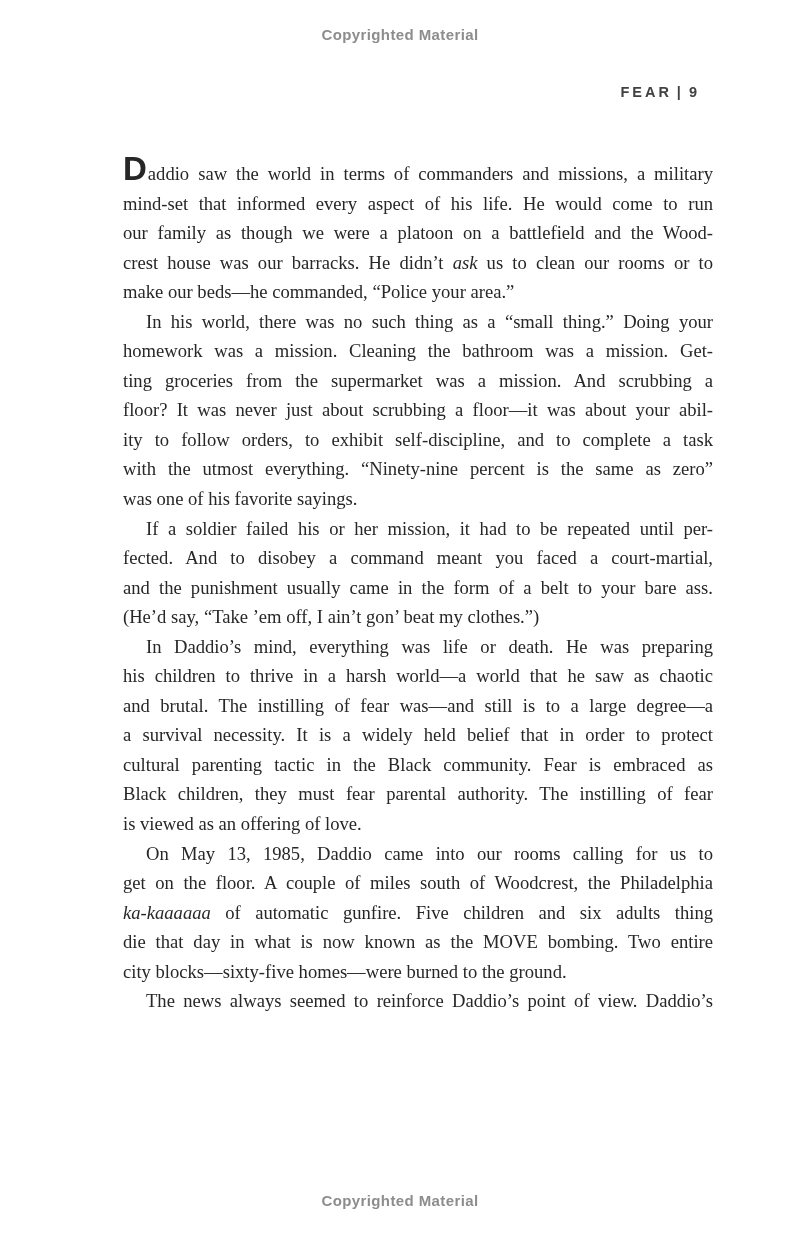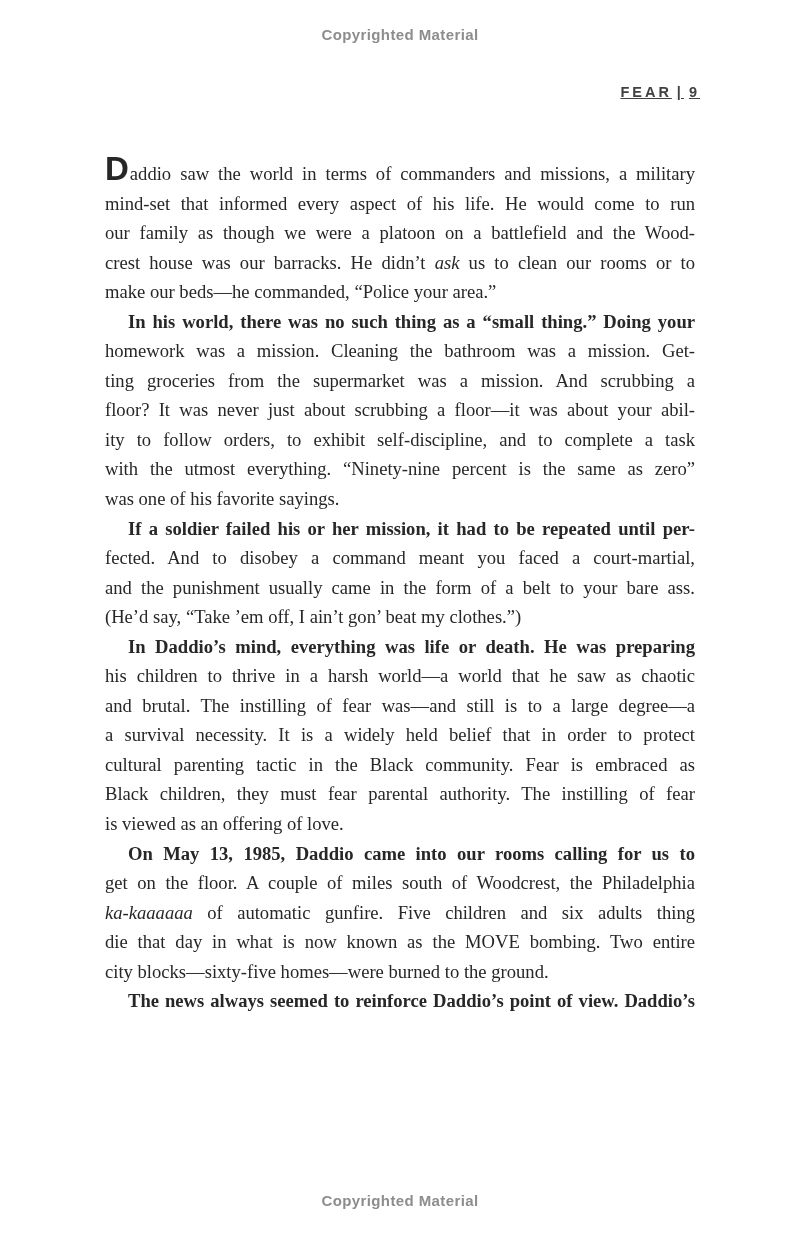--- a/index.html
+++ b/index.html
@@ -26,45 +26,44 @@
   .copyright.bottom { top: 1192px; }
   .running-header {
     position: absolute;
     top: 84px;
     right: 100px;
     font-family: "Liberation Sans", sans-serif;
     font-weight: bold;
     font-size: 14.5px;
     color: #414141;
     letter-spacing: 3px;
-    text-decoration: underline;
   }
   .running-header .sep {
     margin: 0 5px;
     color: #414141;
   }
   .body-text {
     position: absolute;
-    left: 105px;
+    left: 123px;
     top: 159px;
     width: 590px;
     font-size: 18.6px;
     line-height: 29.55px;
     color: #272727;
   }
   .line {
     text-align: justify;
     text-align-last: justify;
     -moz-text-align-last: justify;
   }
   .line.last {
     text-align-last: left;
     -moz-text-align-last: left;
   }
-  .line.indent { text-indent: 23px; font-weight: bold; }
+  .line.indent { text-indent: 23px; }
   .it { font-style: italic; }
   .dropcap {
     font-family: "Liberation Sans", sans-serif;
     font-weight: bold;
     font-size: 33px;
     line-height: 1px;
     margin-right: 1px;
   }
 </style>
 </head>

